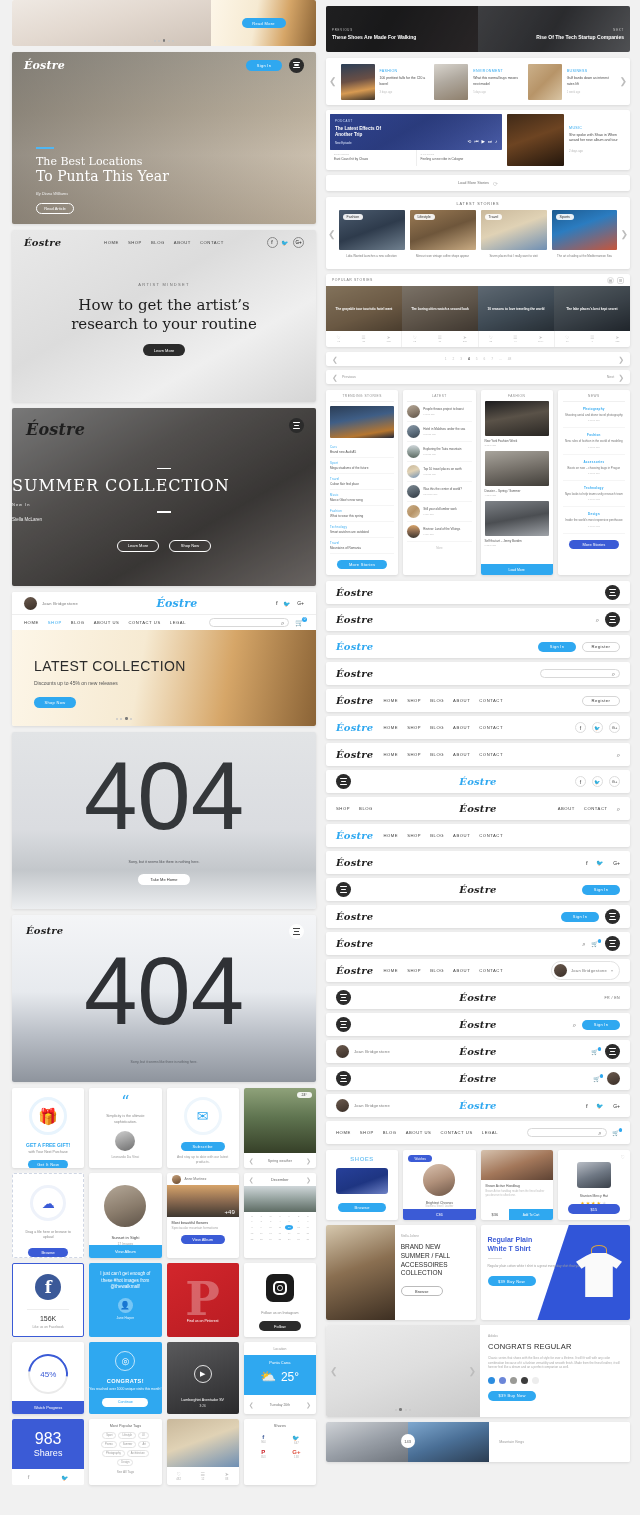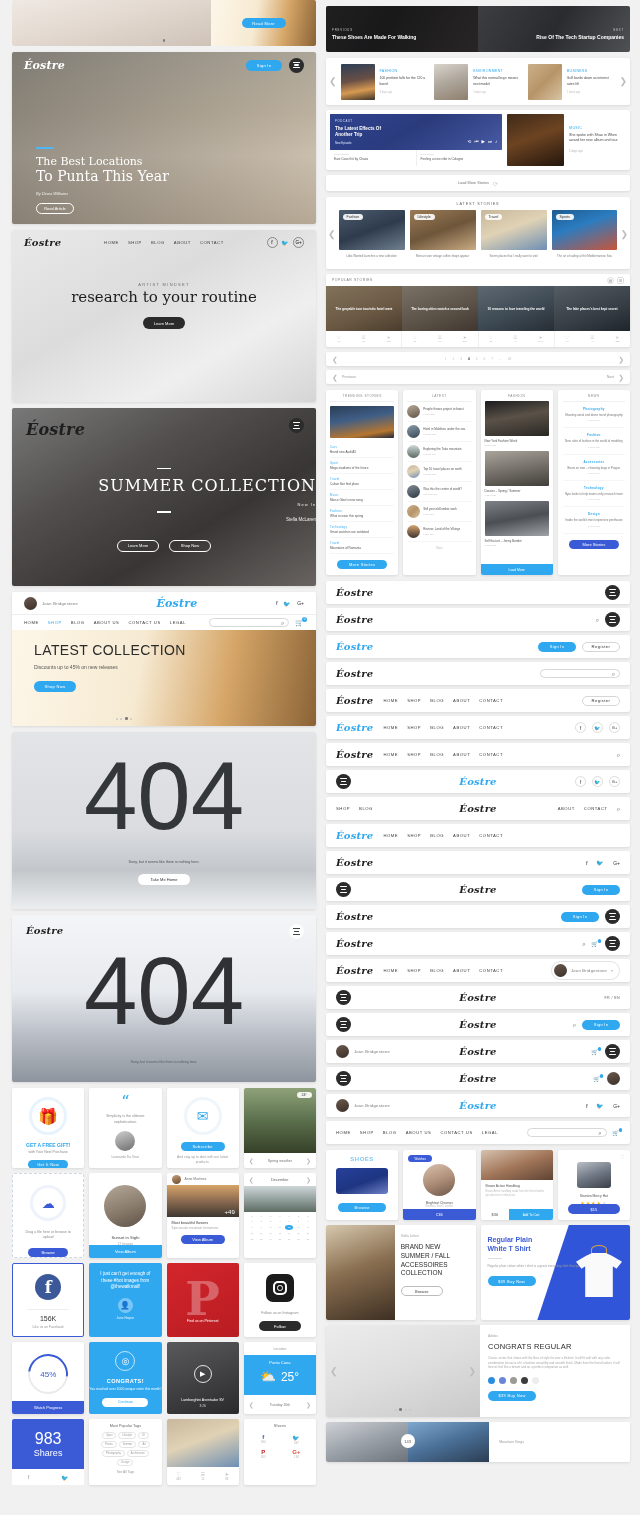--- a/index.html
+++ b/index.html
@@ -164,34 +164,35 @@
             <span>CONTACT</span>
           </div>
         <div style="display:flex;gap:4px;align-items:center;">
           <div style="width:11px;height:11px;border-radius:50%;border:.6px solid #888;display:flex;align-items:center;justify-content:center;font-size:5px;">f</div>
           <div style="font-size:6px;">🐦</div>
           <div style="width:11px;height:11px;border-radius:50%;border:.6px solid #888;display:flex;align-items:center;justify-content:center;font-size:4.5px;">G+</div>
         </div>
       </div>
       <div style="position:absolute;left:0;right:0;top:52px;text-align:center;">
         <div style="font-size:4px;letter-spacing:1.3px;color:#6f6f6f;">ARTIST MINDSET</div>
+        <div class="ttl-serif" style="font-size:15px;color:#1d1d1d;margin-top:9px;">How to get the artist’s</div>
         <div class="ttl-serif" style="font-size:15px;color:#1d1d1d;line-height:1.35;">research to your routine</div>
         <div class="btn-dark" style="width:42px;height:12px;margin:10px auto 0;">Learn More</div>
       </div>
     </div>
 
     <div class="card img ph-model shadow" style="height:178px;margin-top:6px;">
       <div class="ov" style="background:rgba(30,30,30,.18);"></div>
       <div style="position:absolute;left:14px;top:12px;" class="logo" style2="">Éostre</div>
       <div style="position:absolute;right:12px;top:10px;" class="burger">
           <i></i>
           <i></i>
           <i></i>
         </div>
-      <div style="position:absolute;left:0;right:0;top:60px;text-align:right;">
+      <div style="position:absolute;left:0;right:0;top:60px;text-align:left;">
         <div style="width:14px;height:1.4px;background:#fff;margin:0 auto 7px;"></div>
         <div class="ttl-serif" style="font-size:16px;color:#fff;letter-spacing:1px;">SUMMER COLLECTION</div>
         <div style="font-size:4px;color:#eee;margin-top:7px;letter-spacing:1px;">New In</div>
         <div style="width:14px;height:1.4px;background:#fff;margin:4px auto;"></div>
         <div style="font-size:4.5px;color:#eee;">Stella McLaren</div>
         <div style="display:flex;gap:10px;justify-content:center;margin-top:18px;">
           <div class="btn-ghostw" style="width:42px;height:12px;">Learn More</div>
           <div class="btn-ghostw" style="width:42px;height:12px;">Shop Now</div>
         </div>
       </div>
@@ -222,21 +223,21 @@
         <div style="display:flex;align-items:center;gap:6px;">
           <div class="srch" title="Search">
               <span class="ic">⌕</span>
             </div>
           <div style="position:relative;font-size:7px;">🛒
             <span style="position:absolute;top:-2px;right:-3px;background:#2fa8f0;color:#fff;border-radius:50%;width:5px;height:5px;font-size:3px;display:flex;align-items:center;justify-content:center;">0</span>
           </div>
         </div>
       </div>
       <div class="img ph-blonde" style="height:96px;position:relative;">
-        <div style="position:absolute;left:22px;top:12px;">
+        <div style="position:absolute;left:22px;top:28px;">
           <div class="thin" style="font-size:14px;color:#2b2b2b;letter-spacing:.4px;">LATEST COLLECTION</div>
           <div style="font-size:5px;color:#555;margin-top:6px;">Discounts up to 45% on new releases</div>
           <div class="btn-blue" style="width:42px;height:11px;margin-top:11px;">Shop Now</div>
         </div>
         <div class="dots" style="position:absolute;left:0;right:80px;bottom:6px;">
           <i></i>
             <i></i>
           <i class="on"></i>
           <i></i>
         </div>

